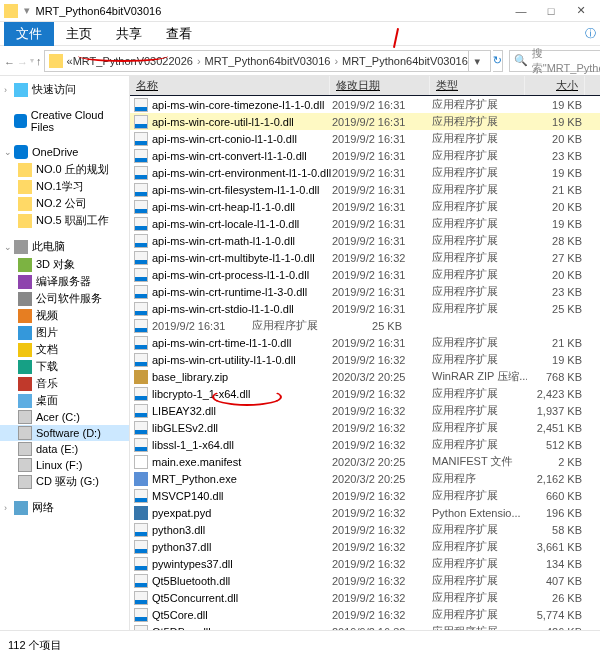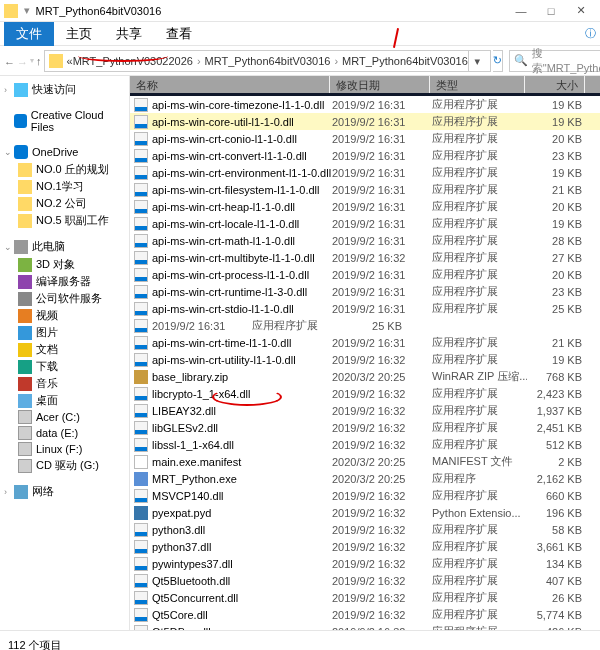--- a/index.html
+++ b/index.html
@@ -39,21 +39,21 @@
 .ico-3d { background: #7cb342; }
 .ico-camera { background: #8e44ad; }
 .ico-box { background: #888; }
 .ico-video { background: #e67e22; }
 .ico-pic { background: #3498db; }
 .ico-doc { background: #f1c40f; }
 .ico-dl { background: #16a085; }
 .ico-music { background: #c0392b; }
 .ico-desk { background: #5dade2; }
 .content { flex: 1; overflow-y: auto; }
-.col-head { display: flex; height: 20px; border-bottom: 3px solid #0f172a; position: sticky; top: 0; background: #a3a3a3; z-index: 1; }
+.col-head { display: flex; height: 20px; border-bottom: 1px solid #0f172a; position: sticky; top: 0; background: #e5e5e5; z-index: 1; text-decoration: underline; }
 .col { padding: 2px 6px; font-size: 11px; color: #333; border-right: 1px solid #f0f0f0; }
 .c-name { width: 200px; }
 .c-date { width: 100px; }
 .c-type { width: 95px; }
 .c-size { width: 60px; text-align: right; }
 .row { display: flex; height: 17px; align-items: center; font-size: 11px; }
 .row.sel { background: #fef9c3; }
 .row .fico { width: 14px; height: 14px; margin: 0 4px; flex-shrink: 0; }
 .fico-dll { background: #f5f5f5; border: 1px solid #bbb; position: relative; }
 .fico-dll::after { content: ""; position: absolute; bottom: 0; left: 0; right: 0; height: 4px; background: #0078d4; }
@@ -200,20 +200,24 @@
             <span>音乐</span>
           </div>
           <div class="nav-item">
             <span class="ico ico-desk"></span>
             <span>桌面</span>
           </div>
           <div class="nav-item">
             <span class="ico ico-disk"></span>
             <span>Acer (C:)</span>
           </div>
+          <div class="nav-item sel">
+            <span class="ico ico-disk"></span>
+            <span>Software (D:)</span>
+          </div>
           <div class="nav-item">
             <span class="ico ico-disk"></span>
             <span>data (E:)</span>
           </div>
           <div class="nav-item">
             <span class="ico ico-disk"></span>
             <span>Linux (F:)</span>
           </div>
           <div class="nav-item">
             <span class="ico ico-disk"></span>

